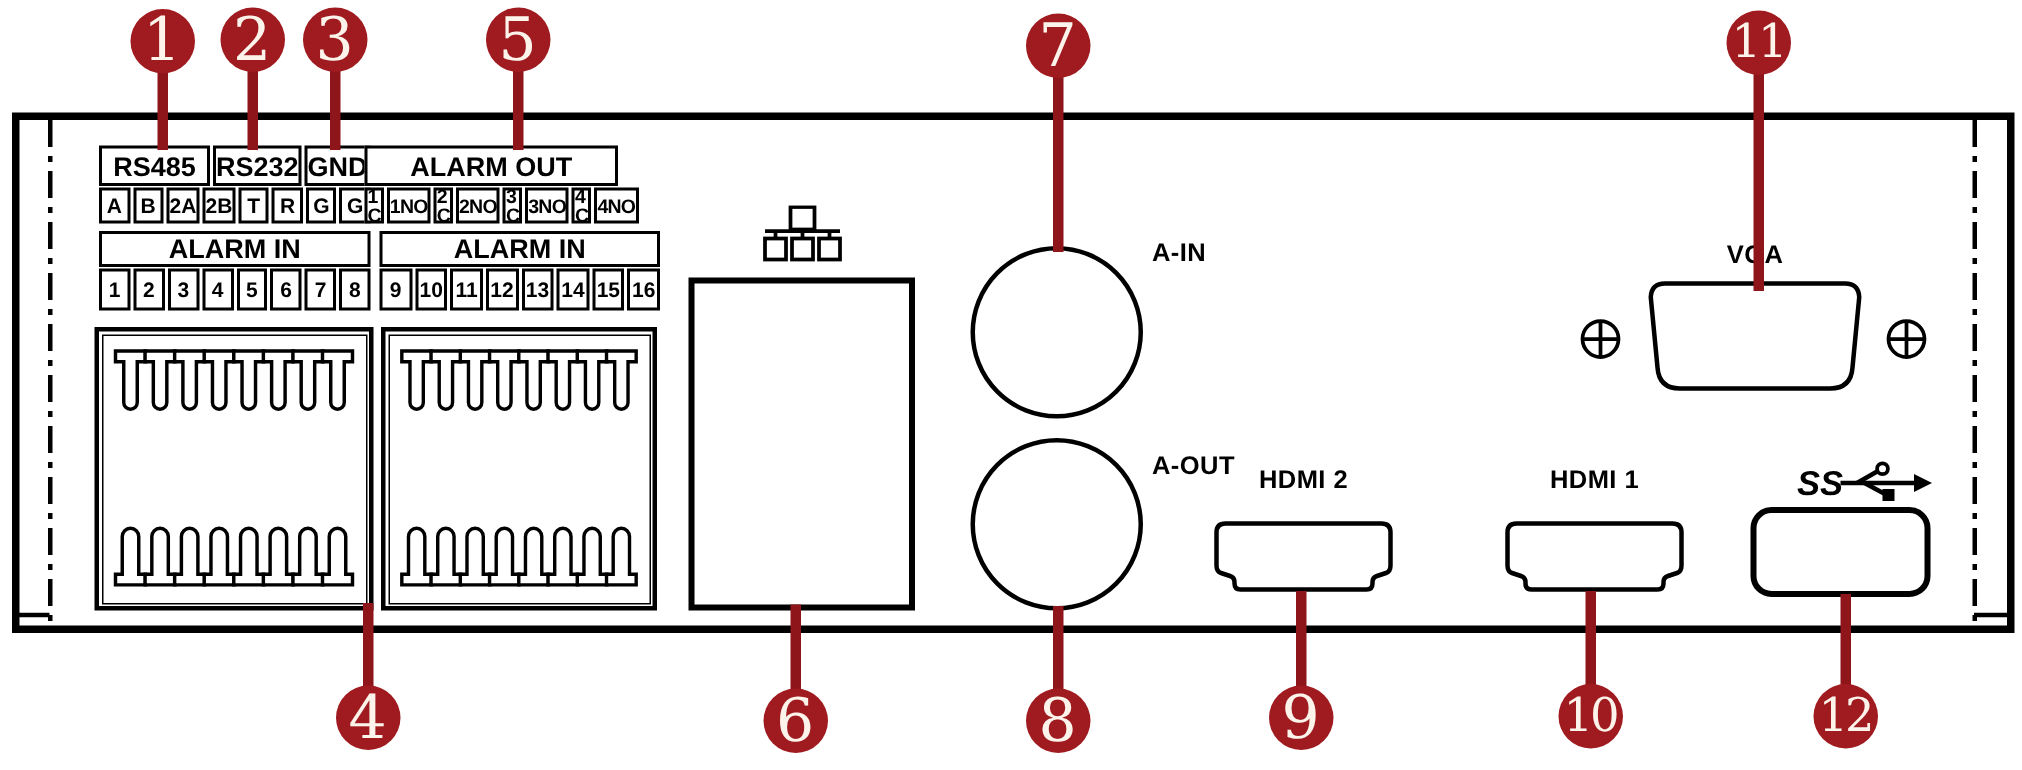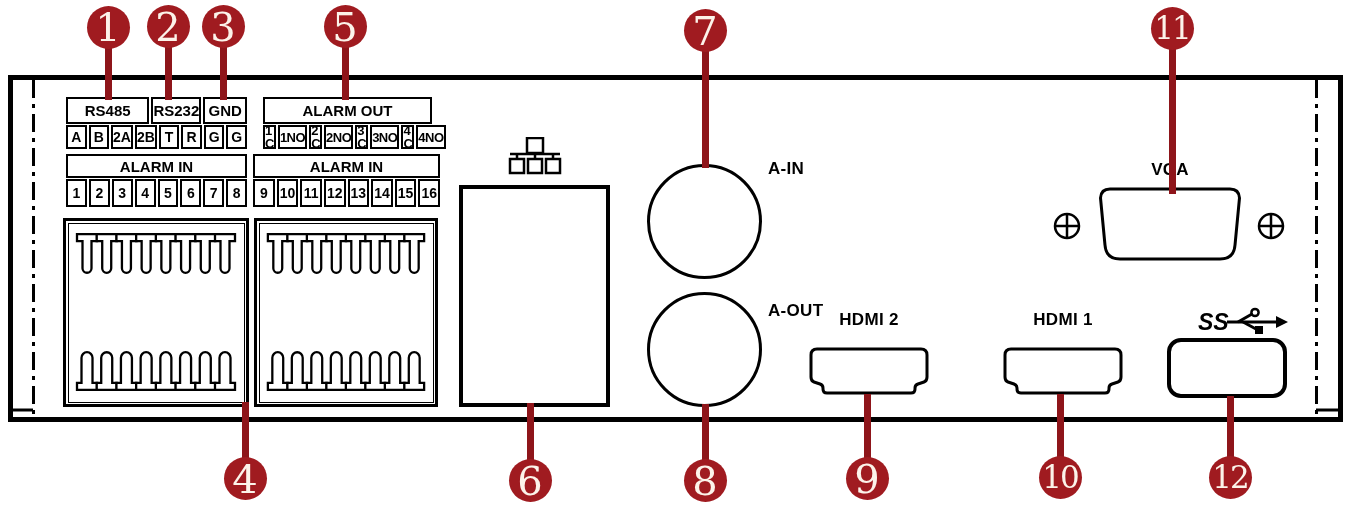--- a/index.html
+++ b/index.html
@@ -10,23 +10,23 @@
   .panel-outline{position:absolute;left:8px;top:75px;width:1335px;height:347px;
                  border:5px solid #000;box-sizing:border-box;z-index:1;background:#fff;}
   .chassis-lines{position:absolute;left:0;top:0;width:1348px;height:513px;z-index:2;pointer-events:none;}
 
   
   .tbl{position:absolute;z-index:3;display:flex;flex-direction:column;gap:1px;}
   .t-row{display:flex;gap:2px;}
   .t-box{border:2.5px solid #000;background:#fff;box-sizing:border-box;
          display:flex;align-items:center;justify-content:center;
          font-weight:bold;line-height:1;}
-  .t-head{height:27px;font-size:15px;}
+  .t-head{height:27px;font-size:18px;}
   .tbl-serial{left:66px;top:97px;width:181px;}
-  .tbl-alarm-out{left:263px;top:97px;width:169px;}
+  .tbl-alarm-out{left:243px;top:97px;width:169px;}
   .tbl-alarm-in-1{left:66px;top:154px;width:181px;}
   .tbl-alarm-in-2{left:253px;top:154px;width:187px;}
   .tbl-serial .t-cell{height:24px;font-size:14px;}
   .tbl-alarm-out .t-cell{height:24px;font-size:13px;letter-spacing:-0.5px;}
   .tbl-alarm-in-1 .t-head,.tbl-alarm-in-2 .t-head{height:24px;}
   .tbl-alarm-in-1 .t-cell,.tbl-alarm-in-2 .t-cell{height:28px;font-size:14px;}
 
   
   .tblock{position:absolute;top:218px;height:189px;border:3.5px solid #000;
           box-sizing:border-box;z-index:3;background:#fff;}

